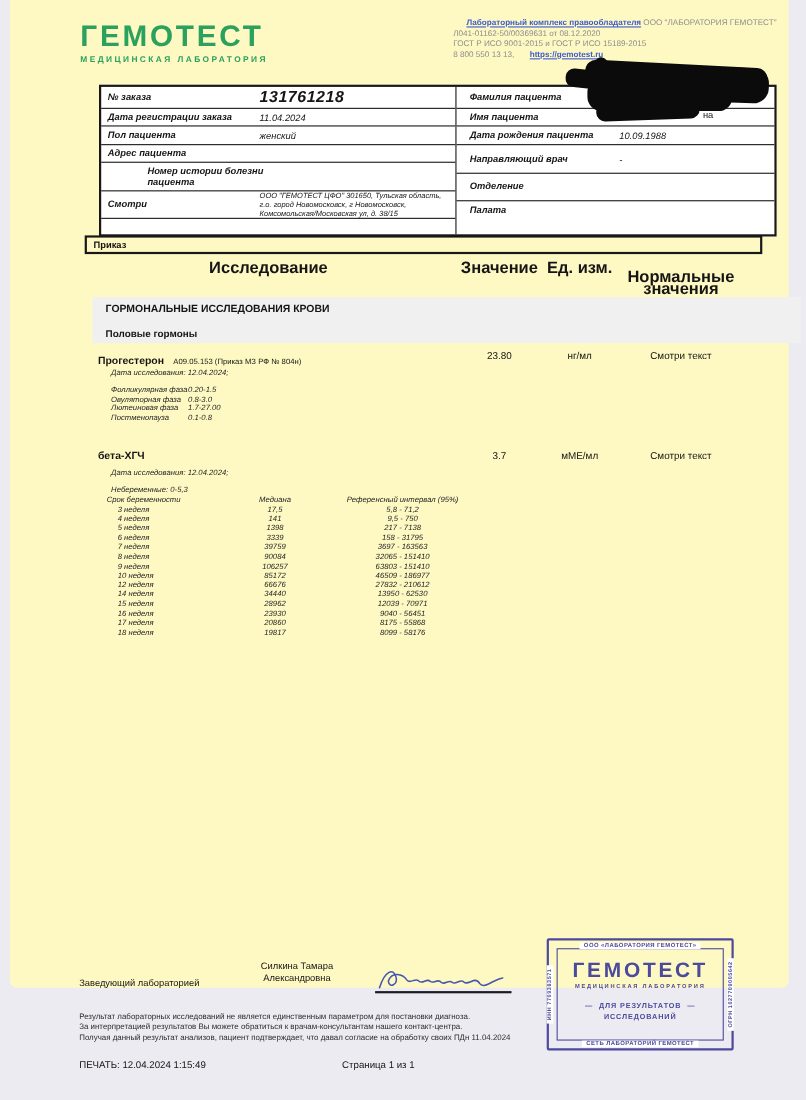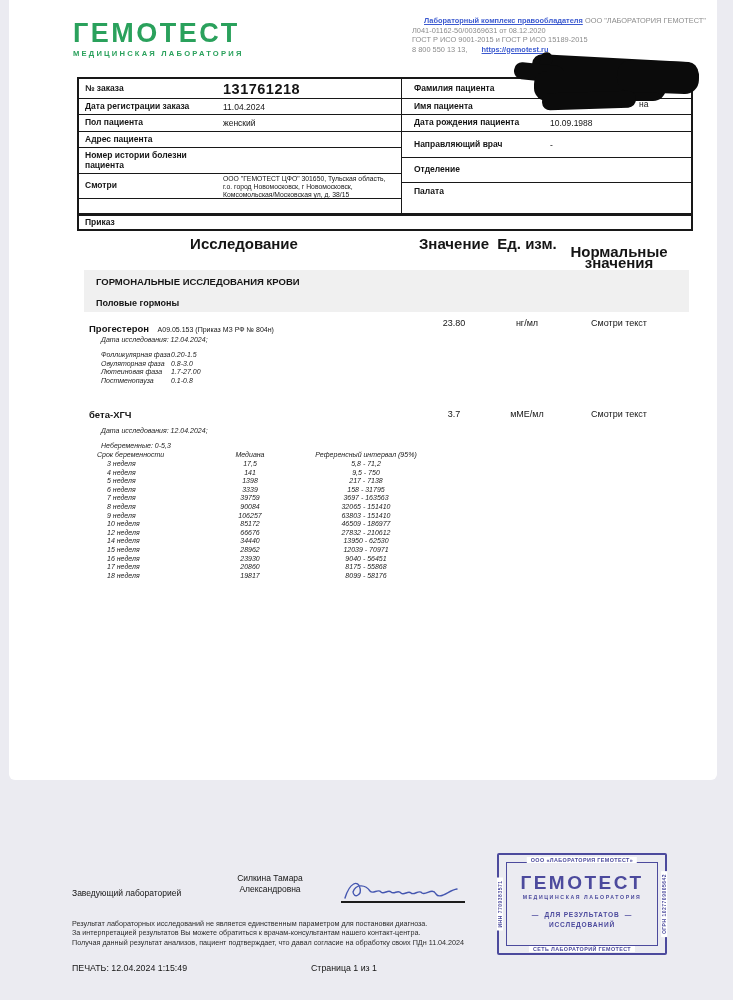--- a/index.html
+++ b/index.html
@@ -4,22 +4,22 @@
 <style>
   html,body{margin:0;padding:0;}
   body{
     width:733px;height:1000px;position:relative;
     background:#ebebf1;
     font-family:"Liberation Sans", sans-serif;
     color:#151515;
     -webkit-font-smoothing:antialiased;
   }
   .page{
-    position:absolute;left:9px;top:0;width:708px;height:780px;
-    background:#ffffff;border-radius:0 0 6px 6px;
+    position:absolute;left:9px;top:0;width:708px;height:898px;
+    background:#fef9c3;border-radius:0 0 6px 6px;
   }
   .abs{position:absolute;}
 
   
   .logo{left:64px;top:20px;line-height:1;}
   .logo-title{font-size:27px;font-weight:bold;letter-spacing:2.5px;color:#2aa15c;}
   .logo-sub{font-size:7.6px;font-weight:bold;letter-spacing:2.2px;color:#2aa15c;margin-top:3px;}
   .hdr-info{left:403px;top:16px;width:302px;font-size:7.4px;line-height:9.6px;color:#8c8c8c;}
   .hdr-link{color:#3d5bd0;font-weight:bold;text-decoration:underline;margin-left:12px;}
 
@@ -87,38 +87,38 @@
     <div class="logo-sub">МЕДИЦИНСКАЯ ЛАБОРАТОРИЯ</div>
   </div>
 
   <div class="abs hdr-info">
     <div><span class="hdr-link">Лабораторный комплекс правообладателя</span><span> ООО "ЛАБОРАТОРИЯ ГЕМОТЕСТ"</span></div>
     <div>Л041-01162-50/00369631 от 08.12.2020</div>
     <div>ГОСТ Р ИСО 9001-2015 и ГОСТ Р ИСО 15189-2015</div>
     <div><span>8 800 550 13 13, </span><span class="hdr-link">https://gemotest.ru</span></div>
   </div>
 
-  <div class="ptable abs" style="left:68px;top:77px;">
+  <div class="ptable abs" style="left:81px;top:77px;font-style:italic;">
     <div class="phalf-l">
       <div class="prow" style="height:19px;">
         <span class="plabel">№ заказа</span>
         <span class="pval order">131761218</span>
       </div>
       <div class="prow" style="height:15px;">
         <span class="plabel">Дата регистрации заказа</span>
         <span class="pval">11.04.2024</span>
       </div>
       <div class="prow" style="height:16px;">
         <span class="plabel">Пол пациента</span>
         <span class="pval">женский</span>
       </div>
       <div class="prow" style="height:15px;">
         <span class="plabel">Адрес пациента</span>
       </div>
-      <div class="prow" style="height:25px;">
+      <div class="prow" style="height:25px;padding-left:36px;">
         <span class="plabel" style="width:120px;">Номер истории болезни пациента</span>
       </div>
       <div class="prow" style="height:24px;">
         <span class="plabel">Смотри</span>
         <span class="pval addr">ООО "ГЕМОТЕСТ ЦФО" 301650, Тульская область, г.о. город Новомосковск, г Новомосковск, Комсомольская/Московская ул, д. 38/15</span>
       </div>
       <div class="prow last" style="height:17px;"></div>
     </div>
     <div class="phalf-r">
       <div class="prow" style="height:19px;">
@@ -162,21 +162,21 @@
   </div>
 
   <div class="abs res-head" style="left:68px;top:238px;width:334px;text-align:center;">Исследование</div>
   <div class="abs res-head col-val" style="top:238px;">Значение</div>
   <div class="abs res-head col-unit" style="top:238px;">Ед. изм.</div>
   <div class="abs res-head col-norm" style="top:246px;">
     <div>Нормальные</div>
     <div>значения</div>
   </div>
 
-  <div class="abs band" style="top:270px;height:42px;">
+  <div class="abs band" style="top:270px;height:42px;padding-left:39px;">
     <div class="sec-title" style="position:absolute;left:12px;top:6px;">ГОРМОНАЛЬНЫЕ ИССЛЕДОВАНИЯ КРОВИ</div>
     <div class="sub-title" style="position:absolute;left:12px;top:28px;">Половые гормоны</div>
   </div>
 
   <div class="abs" style="left:80px;top:318px;white-space:nowrap;">
     <span class="test-name">Прогестерон</span>
     <span class="test-code" style="margin-left:4px;">А09.05.153 (Приказ МЗ РФ № 804н)</span>
   </div>
   <div class="abs res-val col-val" style="top:318px;">23.80</div>
   <div class="abs res-val col-unit" style="top:318px;">нг/мл</div>

